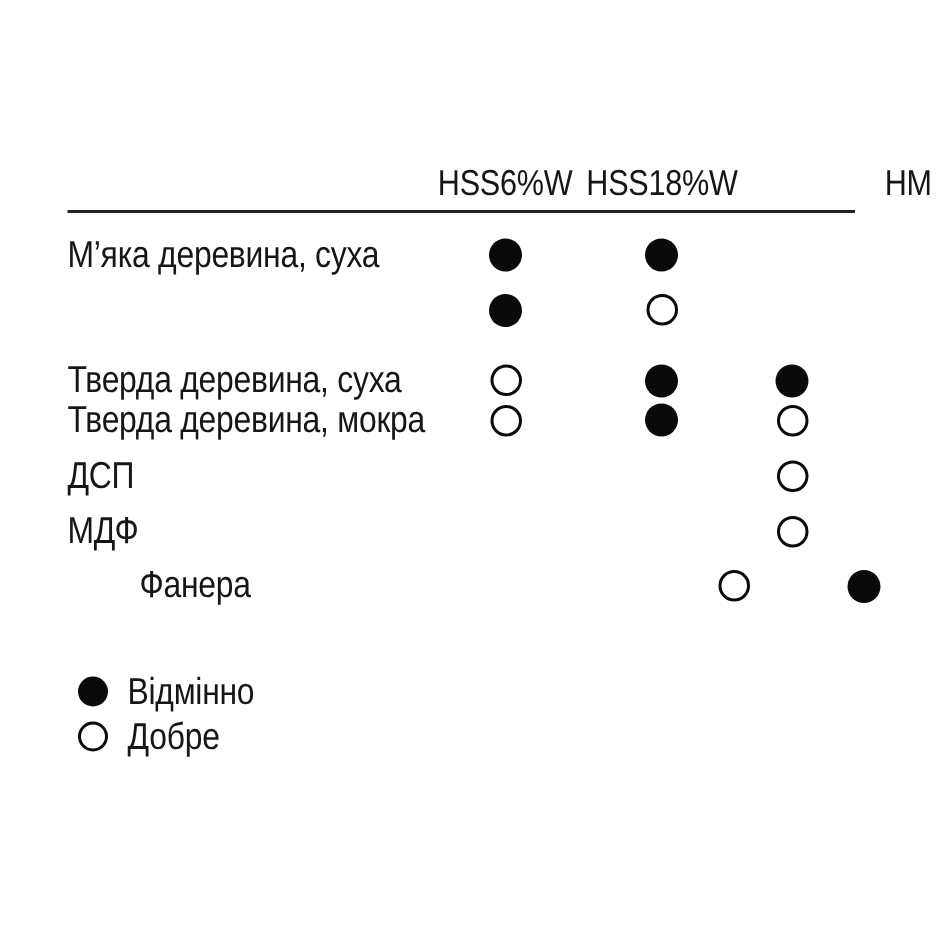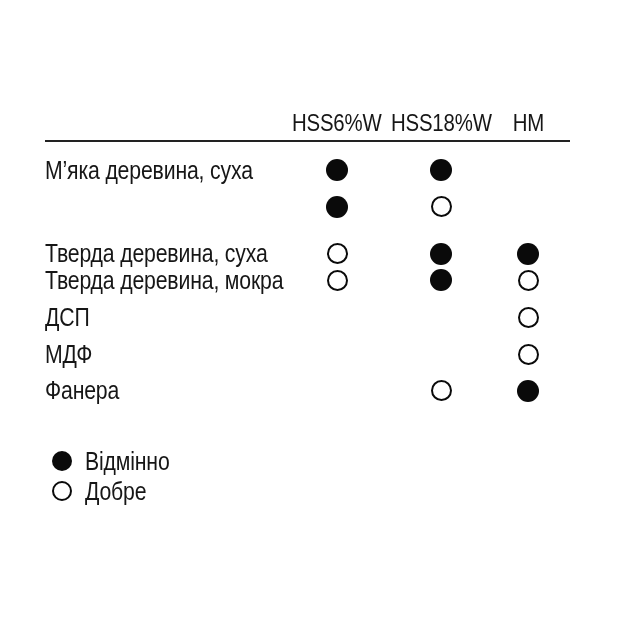--- a/index.html
+++ b/index.html
@@ -92,21 +92,21 @@
 </style>
 </head>
 <body>
 
 <div class="canvas">
 
 
   <div id="col-headers">
       <div class="col-hdr" style="left: 267px;"><span class="ctext centered">HSS6%W</span></div>
       <div class="col-hdr" style="left: 371px;"><span class="ctext centered">HSS18%W</span></div>
-      <div class="col-hdr" style="left: 458px;"><span class="ctext centered">HM</span></div>
+      <div class="col-hdr" style="left: 484px; text-align: right;"><span class="ctext centered">HM</span></div>
     </div>
 
   <div class="hdr-rule"></div>
 
   <div id="rows">
       <div class="row" style="top: 151.5px;">
         <div class="row-label"><span class="ctext">М’яка деревина, суха</span></div>
         <div class="dot-slot" style="left: 337px;">
           <div class="dot-filled"></div>
         </div>
@@ -151,21 +151,21 @@
         <div class="dot-slot" style="left: 528px;">
           <div class="dot-open"></div>
         </div>
       </div>
       <div class="row" style="top: 335.5px;">
         <div class="row-label"><span class="ctext">МДФ</span></div>
         <div class="dot-slot" style="left: 528px;">
           <div class="dot-open"></div>
         </div>
       </div>
-      <div class="row" style="top: 372.3px;">
+      <div class="row" style="top: 372.3px; margin-left: 48px;">
         <div class="row-label"><span class="ctext">Фанера</span></div>
         <div class="dot-slot" style="left: 441px;">
           <div class="dot-open"></div>
         </div>
         <div class="dot-slot" style="left: 528px;">
           <div class="dot-filled"></div>
         </div>
       </div>
     </div>
 

